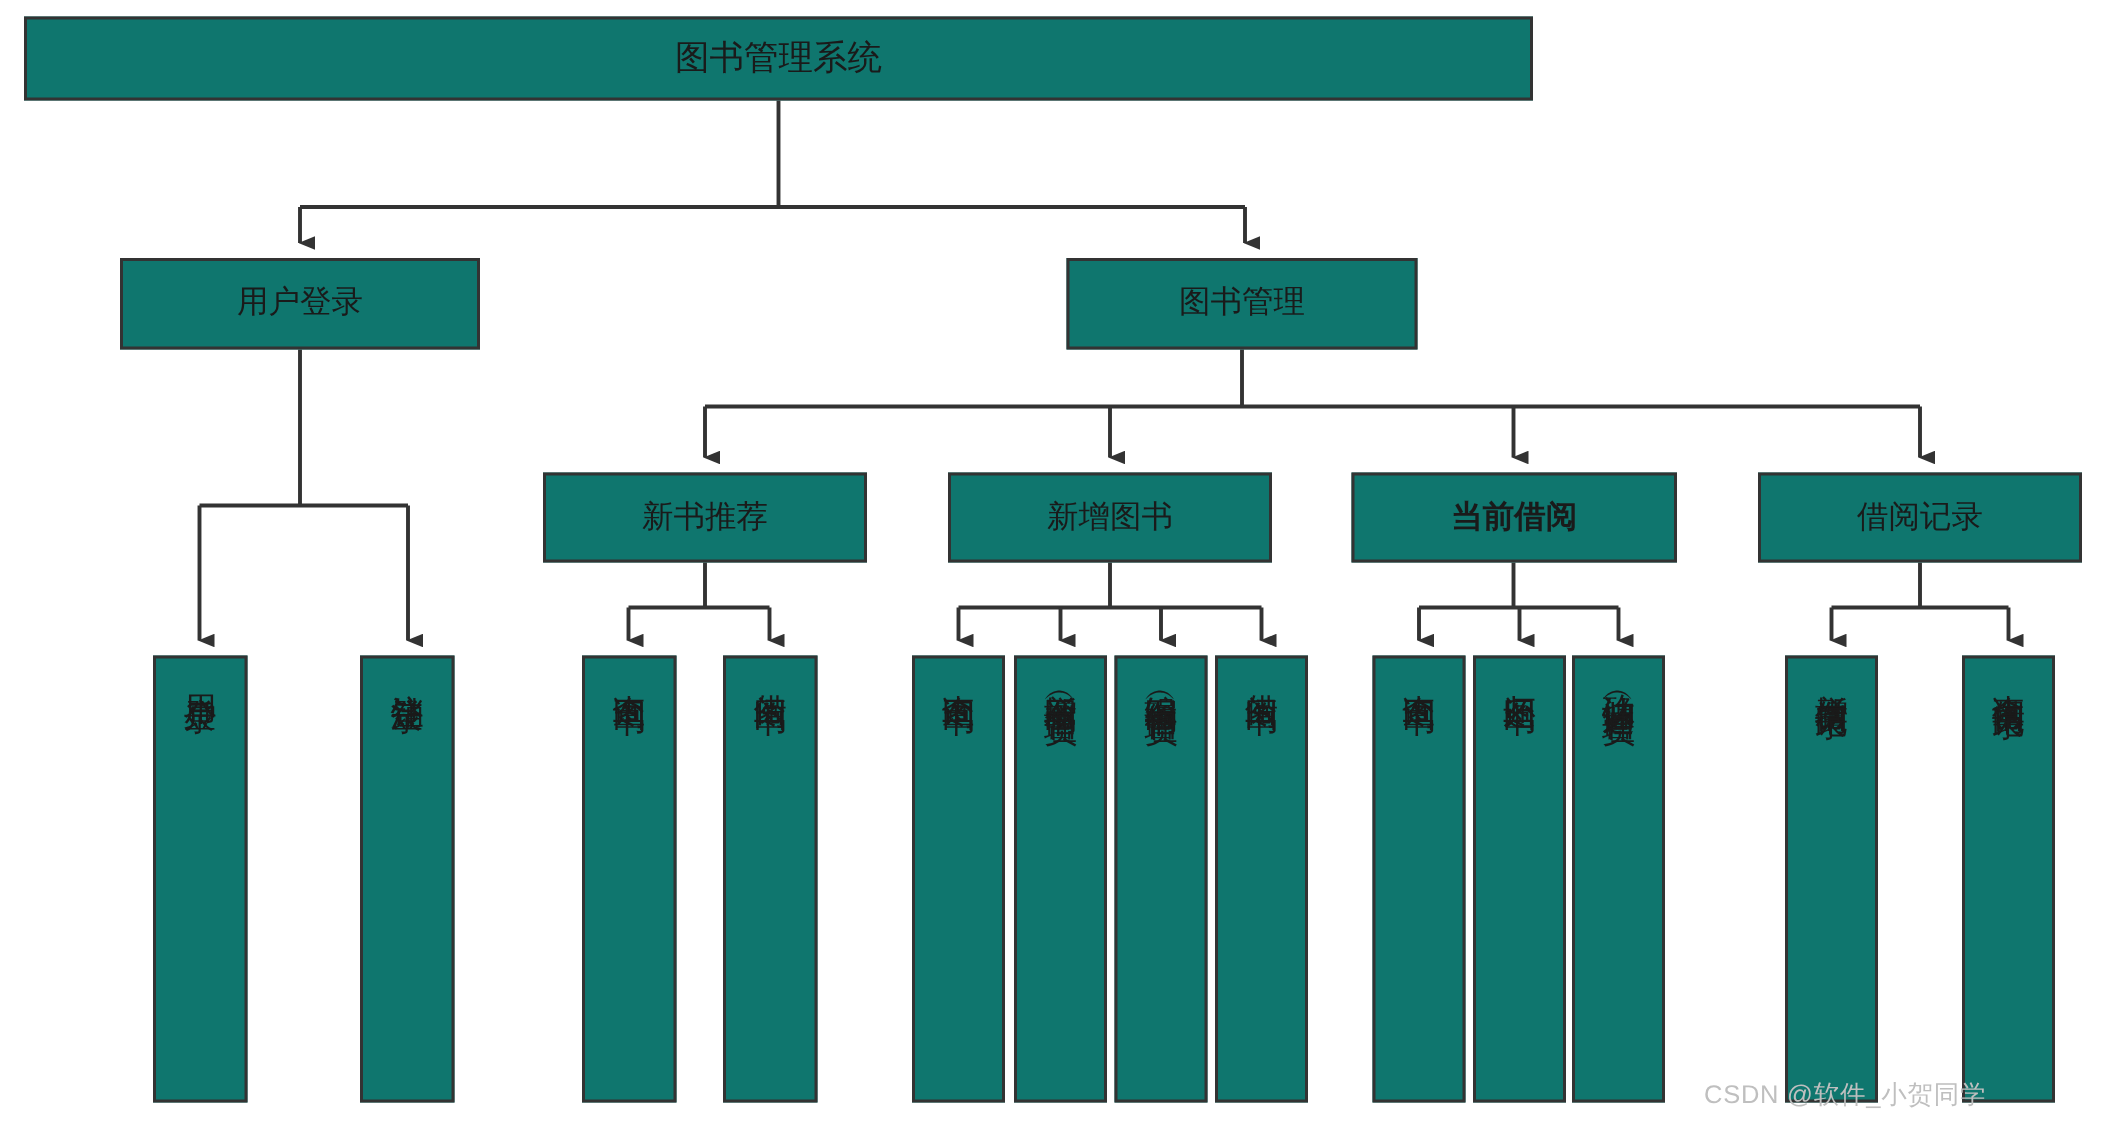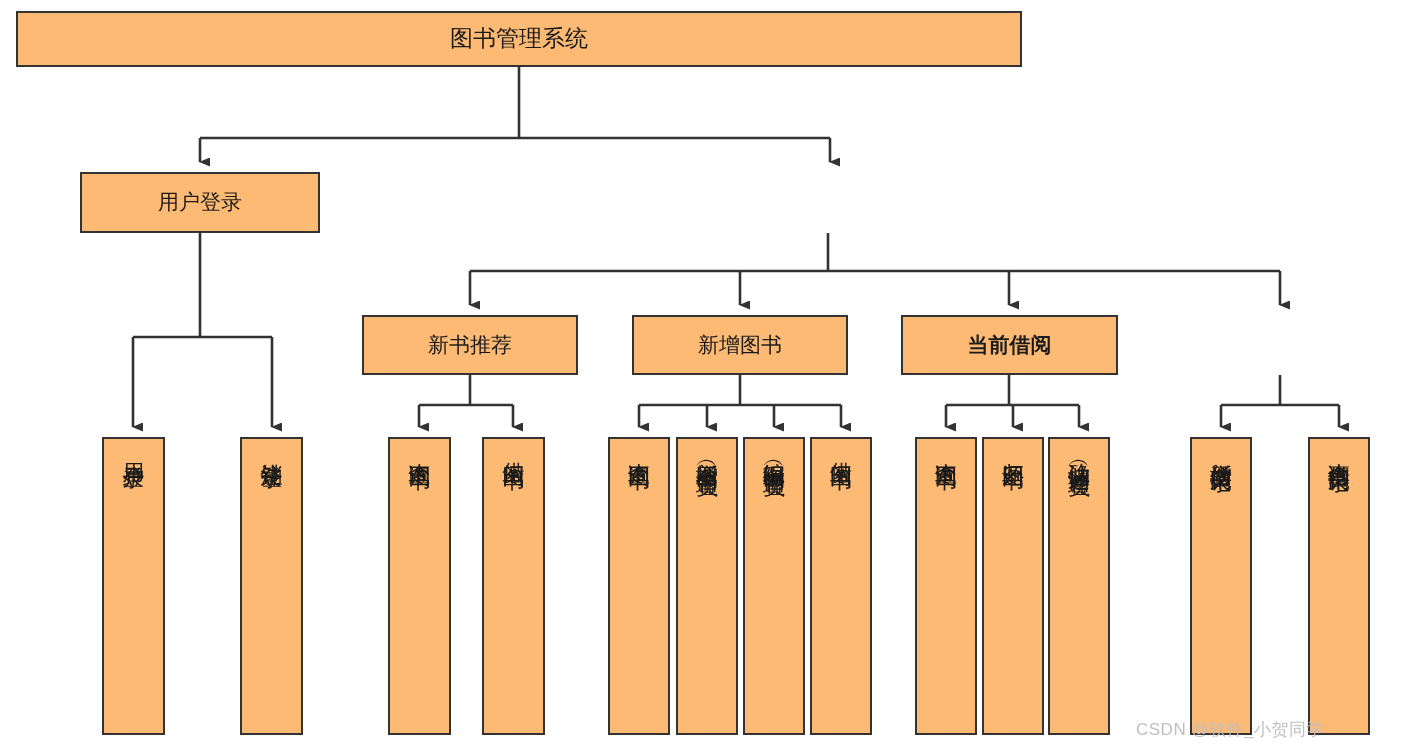--- a/index.html
+++ b/index.html
@@ -21,21 +21,21 @@
     position: absolute;
     left: 0;
     top: 0;
     width: 1405px;
     height: 747px;
     pointer-events: none;
   }
   .node {
     position: absolute;
     box-sizing: border-box;
-    background: #fdba74;
+    background: #0f766e;
     border: 2px solid #333333;
     display: flex;
     align-items: center;
     justify-content: center;
     color: #1a1a1a;
   }
   .node .label {
     display: block;
     text-align: center;
     line-height: 1.18;
@@ -118,29 +118,35 @@
     </g>
   </svg>
 
   <div class="node root" style="left: 16px; top: 11px; width: 1006px; height: 56px;">
     <span class="label">图书管理系统</span>
   </div>
 
   <div class="node level1" style="left: 80px; top: 172px; width: 240px; height: 61px;">
     <span class="label">用户登录</span>
   </div>
+  <div class="node level1" style="left: 711px; top: 172px; width: 234px; height: 61px;">
+    <span class="label">图书管理</span>
+  </div>
 
   <div class="node level2" style="left: 362px; top: 315px; width: 216px; height: 60px;">
     <span class="label">新书推荐</span>
   </div>
   <div class="node level2" style="left: 632px; top: 315px; width: 216px; height: 60px;">
     <span class="label">新增图书</span>
   </div>
   <div class="node level2" style="left: 901px; top: 315px; width: 217px; height: 60px; font-weight: bold;">
     <span class="label">当前借阅</span>
+  </div>
+  <div class="node level2" style="left: 1172px; top: 315px; width: 216px; height: 60px;">
+    <span class="label">借阅记录</span>
   </div>
 
   <div class="node leaf" style="left: 102px; top: 437px; width: 63px; height: 298px;">
     <span class="label">用户登录</span>
   </div>
   <div class="node leaf" style="left: 240px; top: 437px; width: 63px; height: 298px;">
     <span class="label">注销登录</span>
   </div>
   <div class="node leaf" style="left: 388px; top: 437px; width: 63px; height: 298px;">
     <span class="label">查询图书</span>

